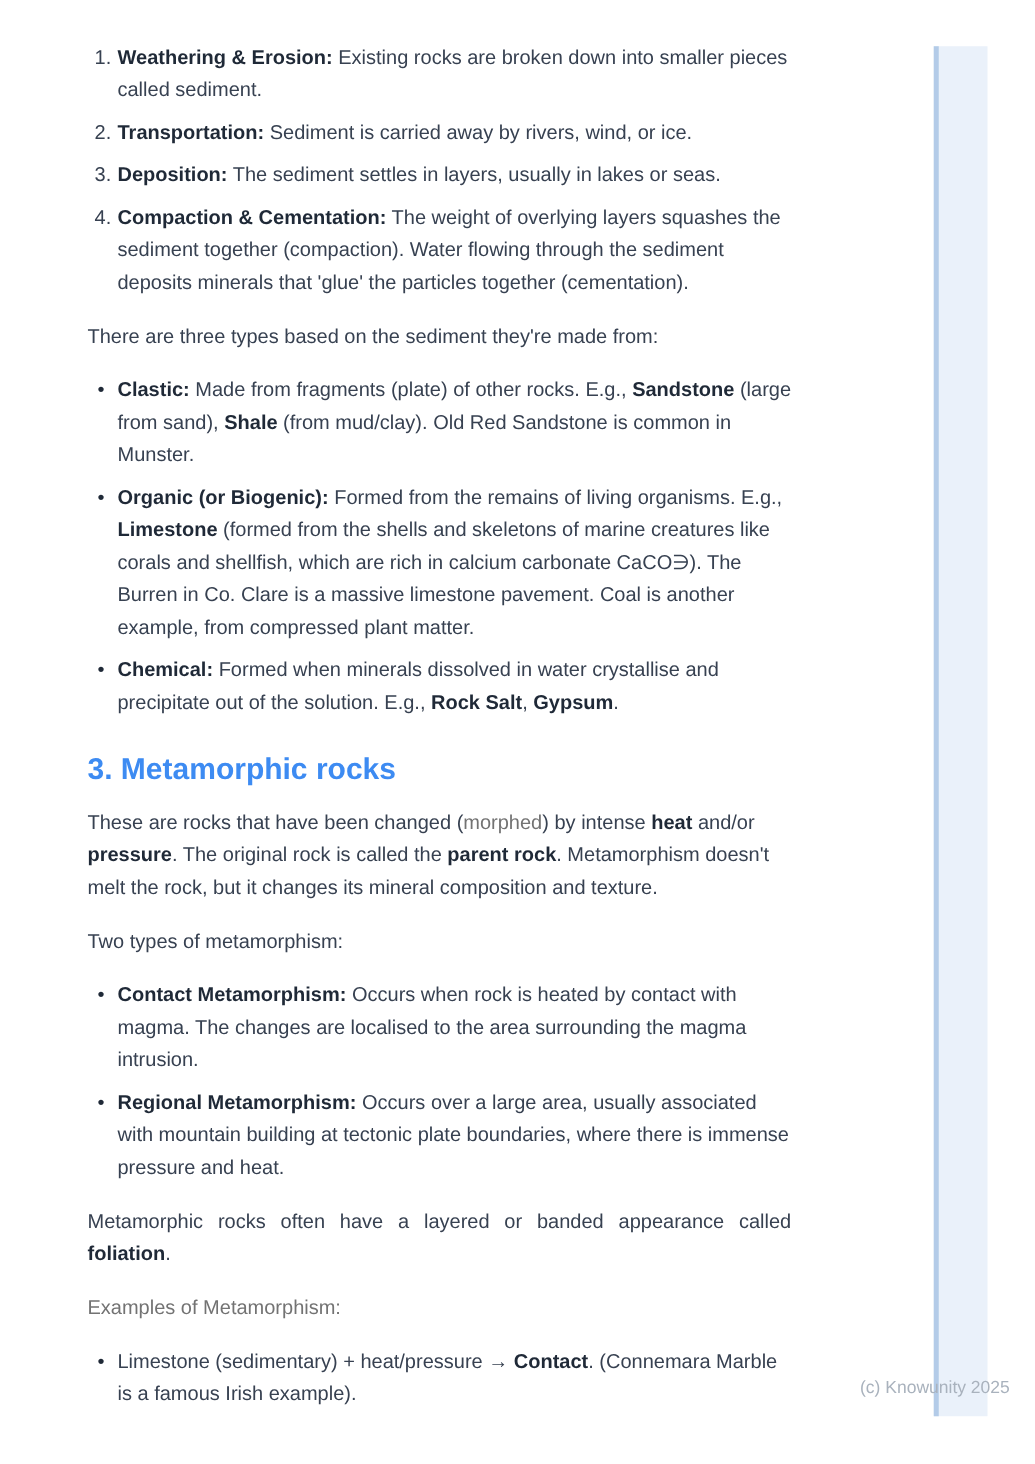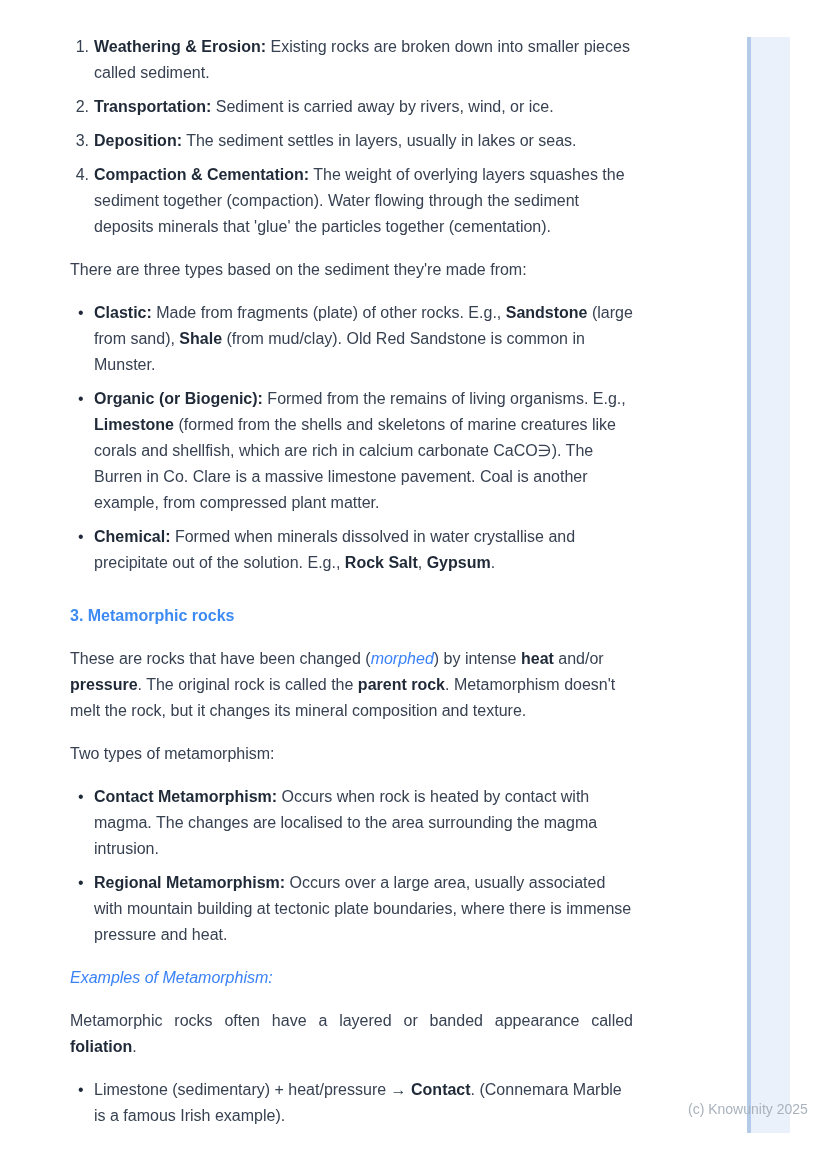--- a/index.html
+++ b/index.html
@@ -17,39 +17,39 @@
     position: absolute;
     left: 70px;
     top: 0;
     width: 563px;
     padding-top: 34px;
     font-size: 16px;
     line-height: 26px;
   }
   .seg.n  { font-weight: 400; color: #374151; }
   .seg.b  { font-weight: 700; color: #1f2937; }
-  .seg.i  { font-style: italic; font-weight: 400; color: #3b82f6; }
+  .seg.i  { font-weight: 400; color: #737373; }
   .list { margin: 0 0 17px 0; }
   .li {
     display: flex;
     align-items: flex-start;
     margin: 0 0 8px 0;
   }
   .li:last-child { margin-bottom: 0; }
   .marker {
     flex: 0 0 24px;
     width: 24px;
   }
   .marker.num { text-align: right; padding-right: 5px; color: #374151; }
   .marker.dot { text-align: left; padding-left: 8px; color: #1f2937; }
   .li-body { flex: 1 1 auto; min-width: 0; }
   .para { margin: 0 0 17px 0; }
   .para.justify { text-align: justify; }
   .heading {
-    font-size: 16px;
+    font-size: 24px;
     line-height: 28px;
     font-weight: 700;
     color: #3d8bf2;
     margin: 26px 0 16px 0;
   }
   .highlight-bar {
     position: absolute;
     left: 747px;
     top: 37px;
     width: 43px;
@@ -120,23 +120,23 @@
     <div class="li">
       <span class="marker dot">•</span>
       <div class="li-body"><span class="seg b">Contact Metamorphism:</span><span class="seg n"> Occurs when rock is heated by contact with magma. The changes are localised to the area surrounding the magma intrusion.</span></div>
     </div>
     <div class="li">
       <span class="marker dot">•</span>
       <div class="li-body"><span class="seg b">Regional Metamorphism:</span><span class="seg n"> Occurs over a large area, usually associated with mountain building at tectonic plate boundaries, where there is immense pressure and heat.</span></div>
     </div>
   </div>
 
+  <p class="para justify"><span class="seg n">Metamorphic rocks often have a layered or banded appearance called </span><span class="seg b">foliation</span><span class="seg n">.</span></p>
+
   <p class="para"><span class="seg i">Examples of Metamorphism:</span></p>
-
-  <p class="para justify"><span class="seg n">Metamorphic rocks often have a layered or banded appearance called </span><span class="seg b">foliation</span><span class="seg n">.</span></p>
 
   <div class="list">
     <div class="li">
       <span class="marker dot">•</span>
       <div class="li-body"><span class="seg n">Limestone (sedimentary) + heat/pressure → </span><span class="seg b">Contact</span><span class="seg n">. (Connemara Marble is a famous Irish example).</span></div>
     </div>
   </div>
 
 </div>
 

